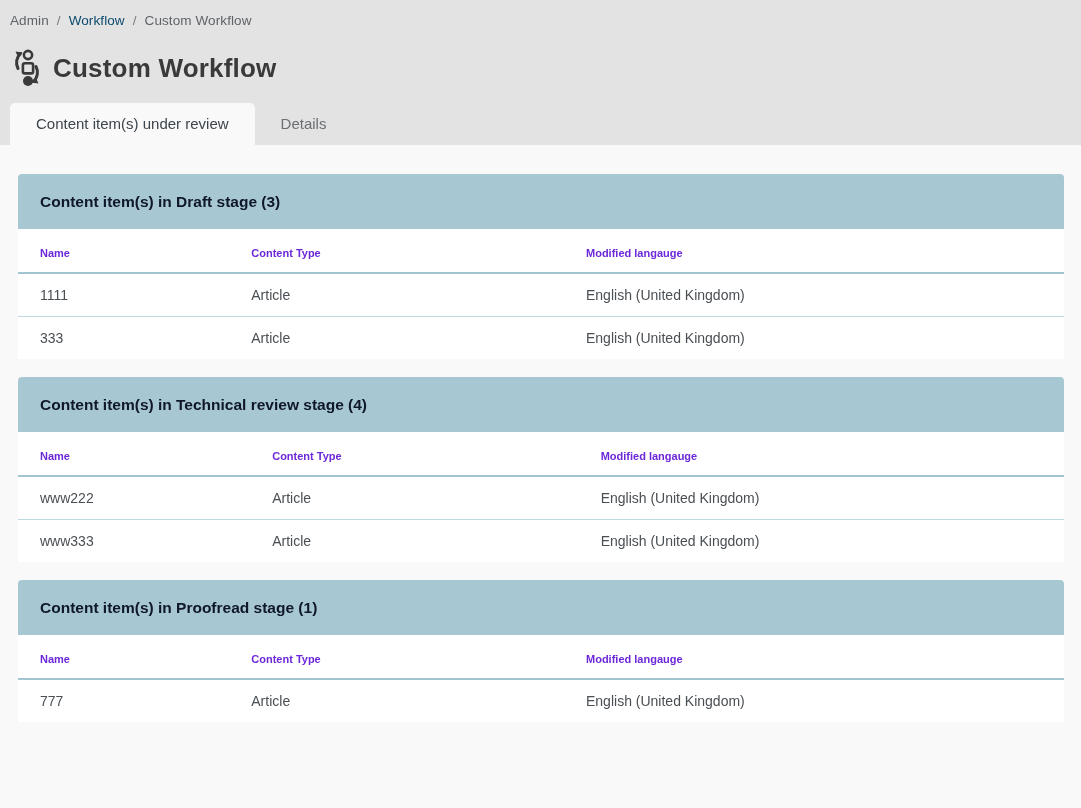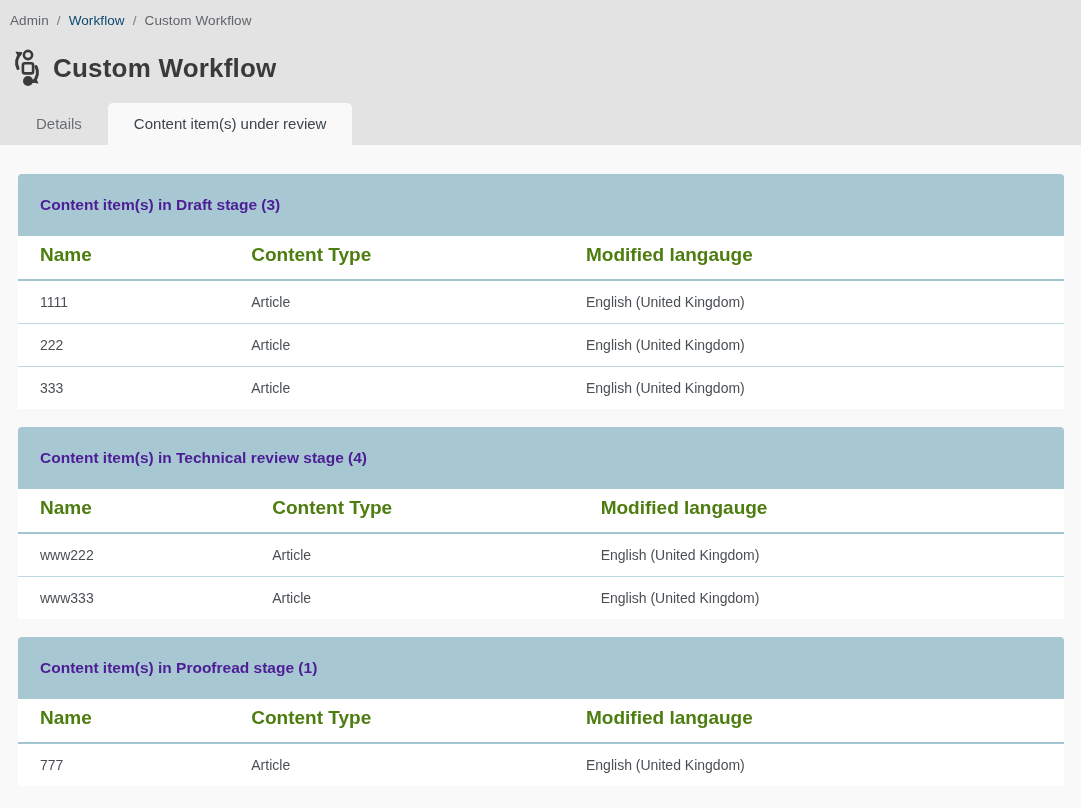--- a/index.html
+++ b/index.html
@@ -40,33 +40,33 @@
     background: #f9f9f9;
     border-radius: 5px 5px 0 0;
     color: #3c444c;
   }
   
   .content { padding: 29px 17px 0 18px; background: #f9f9f9; }
   .section { margin-bottom: 18px; }
   .section-header {
     background: #a7c7d3;
     border-radius: 4px 4px 0 0;
-    height: 62px;
+    height: 55px;
     display: flex; align-items: center;
     padding-left: 22px;
-    font-size: 15.5px; font-weight: bold; color: #4c1d95;
+    font-size: 15.5px; font-weight: bold; color: #0f172a;
   }
   table.grid {
     width: 100%; border-collapse: collapse;
     background: #ffffff; table-layout: fixed;
   }
   table.grid th {
     text-align: left;
-    font-size: 19px; font-weight: bold; color: #4d7c0f;
-    padding: 8px 8px 13px 22px;
+    font-size: 11px; font-weight: bold; color: #6d28d9;
+    padding: 18px 8px 13px 22px;
     border-bottom: 2px solid #a3c4d1;
   }
   table.grid td {
     font-size: 14px; color: #4a4f54;
     padding: 13px 8px 13px 22px;
   }
   table.grid tbody tr + tr td { border-top: 1px solid #bfd9e2; }
   table.grid tbody tr { cursor: default; }
 </style>
 </head>
@@ -84,22 +84,22 @@
       <circle cx="18" cy="32" r="5" fill="#3a3a3a"></circle>
       <path d="M10.5,4.5 A12.5,12.5 0 0 0 8,19.5" fill="none" stroke="#3a3a3a" stroke-width="3" stroke-linecap="round"></path>
       <polygon points="5.5,2.5 12.5,3.5 8.5,9" fill="#3a3a3a"></polygon>
       <path d="M26,17.5 A12.5,12.5 0 0 1 23.5,32.5" fill="none" stroke="#3a3a3a" stroke-width="3" stroke-linecap="round"></path>
       <polygon points="28.5,34.5 21.5,33.5 25.5,28" fill="#3a3a3a"></polygon>
     </svg>
     <h1 class="page-title">Custom Workflow</h1>
   </div>
 
   <div class="tabs">
+    <div class="tab active">Content item(s) under review</div>
     <div class="tab">Details</div>
-    <div class="tab active">Content item(s) under review</div>
   </div>
 </div>
 
 <div class="content">
 
   <section class="section">
     <div class="section-header">Content item(s) in Draft stage (3)</div>
     <table class="grid">
       <colgroup>
           <col style="width:20.2%">
@@ -109,25 +109,20 @@
       <thead>
         <tr>
           <th>Name</th>
           <th>Content Type</th>
           <th>Modified langauge</th>
         </tr>
       </thead>
       <tbody>
         <tr>
           <td>1111</td>
-          <td>Article</td>
-          <td>English (United Kingdom)</td>
-        </tr>
-        <tr>
-          <td>222</td>
           <td>Article</td>
           <td>English (United Kingdom)</td>
         </tr>
         <tr>
           <td>333</td>
           <td>Article</td>
           <td>English (United Kingdom)</td>
         </tr>
       </tbody>
     </table>

